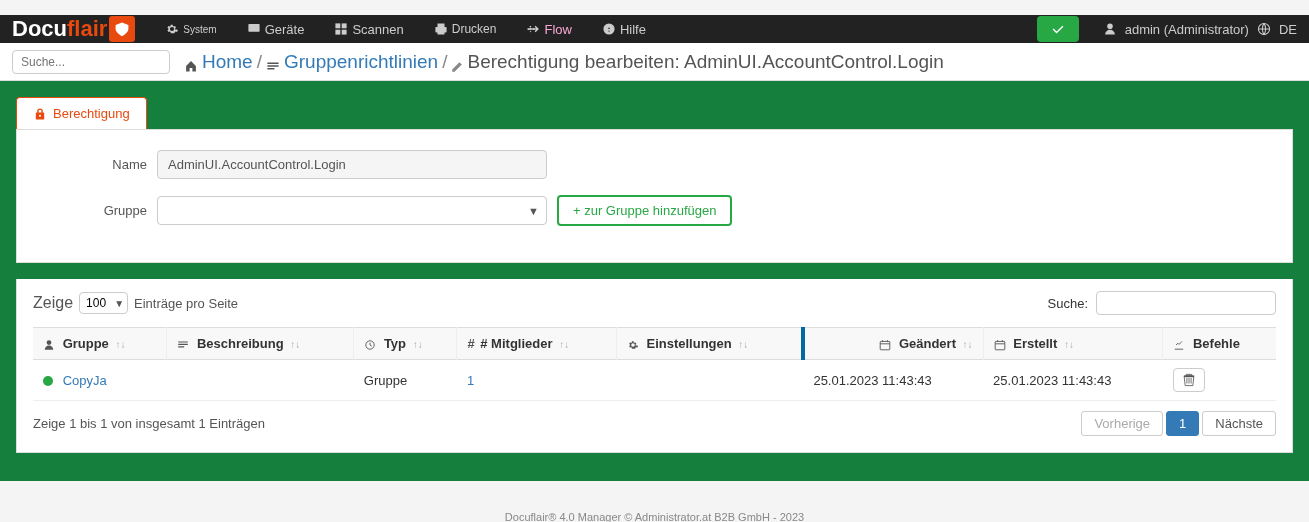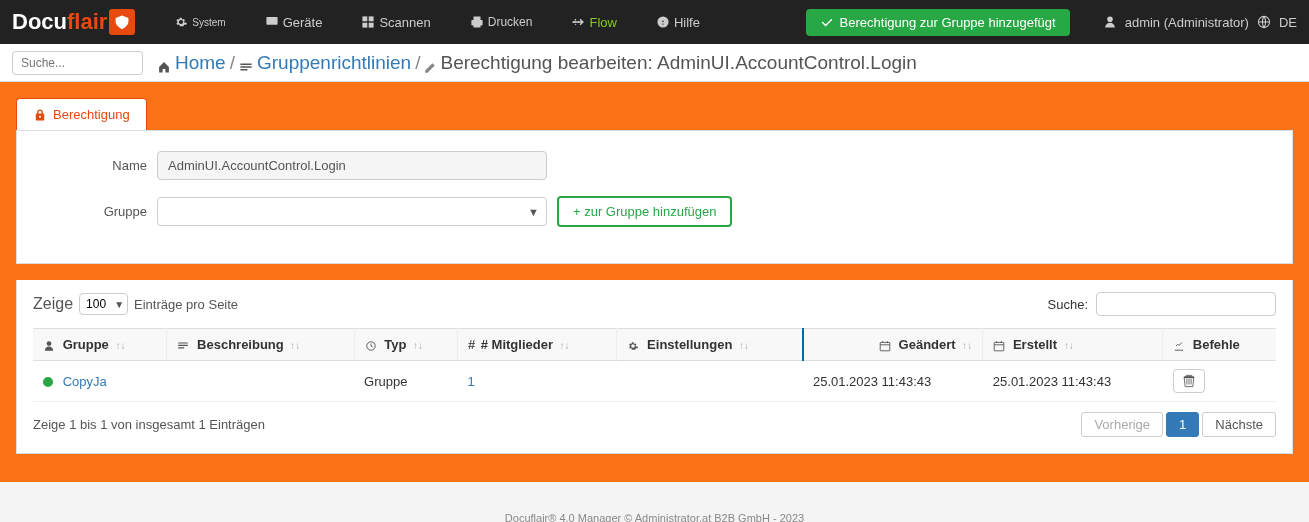--- a/index.html
+++ b/index.html
@@ -1,21 +1,21 @@
 <!DOCTYPE html>
 <html><head>
   <meta charset="utf-8">
   <style>
     * { box-sizing: border-box; margin: 0; padding: 0; }
     body { font-family: Arial, sans-serif; font-size: 13px; background: #f4f4f4; color: #333; min-width: 1309px; }
   </style>
 </head>
 <body>
 
-<nav style="background:#222;color:#ccc;display:flex;align-items:center;padding:0 12px;height:44px;gap:19px;">
+<nav style="background:#222;color:#ccc;display:flex;align-items:center;padding:0 12px;height:28px;gap:10px;margin-top:15px;">
 
   <div style="display:flex;align-items:center;margin-right:10px;cursor:pointer;">
     <span style="font-size:22px;font-weight:bold;color:#fff;font-family:Arial,sans-serif;">Docu</span>
     <span style="font-size:22px;font-weight:bold;color:#e8490f;font-family:Arial,sans-serif;">flair</span>
     <span style="width:26px;height:26px;background:#e8490f;border-radius:3px;display:inline-flex;align-items:center;justify-content:center;margin-left:2px;">
       <svg viewBox="0 0 20 20" width="16" height="16" fill="#fff">
           <path d="M10 2 L18 5 L18 10 C18 15 10 19 10 19 C10 19 2 15 2 10 L2 5 Z"></path>
         </svg>
     </span>
   </div>
@@ -45,78 +45,77 @@
     <span>Scannen</span>
   </div>
 
   <div style="display:flex;align-items:center;gap:4px;color:#ccc;padding:6px 10px;cursor:pointer;font-size:12px;">
     <svg width="14" height="14" viewBox="0 0 20 20" fill="#ccc">
         <path d="M5 7V2h10v5M5 15H3a1 1 0 01-1-1V8a1 1 0 011-1h14a1 1 0 011 1v6a1 1 0 01-1 1h-2M5 12h10v6H5z"></path>
       </svg>
     <span>Drucken</span>
   </div>
 
-  <div style="display:flex;align-items:center;gap:4px;color:#84cc16;padding:6px 10px;cursor:pointer;font-size:13px;">
+  <div style="display:flex;align-items:center;gap:4px;color:#f9a8d4;padding:6px 10px;cursor:pointer;font-size:13px;">
     <svg width="14" height="14" viewBox="0 0 20 20" fill="none" stroke="#ccc" stroke-width="2">
         <path d="M3 10h14M13 6l4 4-4 4"></path>
         <path d="M17 10H3M7 6L3 10l4 4" stroke-dasharray="2 3"></path>
       </svg>
     <span>Flow</span>
   </div>
 
   <div style="display:flex;align-items:center;gap:4px;color:#ccc;padding:6px 10px;cursor:pointer;font-size:13px;">
     <svg width="14" height="14" viewBox="0 0 20 20" fill="#ccc">
         <path d="M10 2a8 8 0 100 16A8 8 0 0010 2zm0 12a1 1 0 110-2 1 1 0 010 2zm1-4H9V9a1 1 0 112 0v1z"></path>
       </svg>
     <span>Hilfe</span>
   </div>
 
   <div style="flex:1;"></div>
 
   <button style="background:#28a745;color:#fff;border:none;padding:6px 14px;border-radius:4px;cursor:pointer;font-size:13px;display:flex;align-items:center;gap:6px;">
     <svg width="14" height="14" viewBox="0 0 20 20" fill="#fff">
         <path d="M3 10l5 5 9-9" stroke="#fff" stroke-width="2" fill="none"></path>
       </svg>
-    <span>Berechtigung zur Gruppe hinzugefügt</span>
   </button>
 
   <div style="display:flex;align-items:center;gap:8px;color:#ccc;font-size:13px;margin-left:14px;">
     <svg width="14" height="14" viewBox="0 0 20 20" fill="#ccc">
         <path d="M10 10a4 4 0 100-8 4 4 0 000 8zm-7 8a7 7 0 0114 0H3z"></path>
       </svg>
     <span>admin (Administrator)</span>
     <svg width="14" height="14" viewBox="0 0 20 20" fill="#ccc">
         <circle cx="10" cy="10" r="8" stroke="#ccc" stroke-width="1.5" fill="none"></circle>
         <path d="M10 2c-3 4-3 12 0 16M10 2c3 4 3 12 0 16M2 10h16" stroke="#ccc" stroke-width="1.5" fill="none"></path>
       </svg>
     <span>DE</span>
   </div>
 </nav>
 
 <div style="background:#fff;border-bottom:1px solid #ddd;display:flex;align-items:center;padding:0 12px;height:38px;gap:0;">
-  <input type="text" style="border: 1px solid rgb(204, 204, 204); border-radius: 4px; padding: 4px 8px; font-size: 12px; width: 131px; color: rgb(136, 136, 136); outline: none;" placeholder="Suche...">
+  <input type="text" style="border: 1px solid rgb(204, 204, 204); border-radius: 4px; padding: 4px 8px; font-size: 12px; width: 158px; color: rgb(136, 136, 136); outline: none;" placeholder="Suche...">
   <nav style="display:flex;align-items:flex-end;gap:4px;margin-left:14px;font-size:19px;color:#555;">
     <svg width="14" height="14" viewBox="0 0 20 20" fill="#555">
         <path d="M3 10L10 3l7 7v8h-5v-5H8v5H3z"></path>
       </svg>
     <a href="#" style="color:#337ab7;text-decoration:none;">Home</a>
     <span style="color:#888;">/</span>
     <svg width="14" height="14" viewBox="0 0 20 20" fill="#555">
         <path d="M2 5h16v2H2zm0 4h16v2H2zm0 4h10v2H2z"></path>
       </svg>
     <a href="#" style="color:#337ab7;text-decoration:none;">Gruppenrichtlinien</a>
     <span style="color:#888;">/</span>
     <svg width="12" height="12" viewBox="0 0 20 20" fill="#888">
         <path d="M14 2l4 4-12 12H2v-4L14 2z"></path>
       </svg>
     <span style="color:#555;">Berechtigung bearbeiten: AdminUI.AccountControl.Login</span>
   </nav>
 </div>
 
-<div style="padding:16px 16px 0 16px;background:#f97316;min-height:400px;">
+<div style="padding:16px 16px 0 16px;background:#15803d;min-height:400px;">
 
   <div style="border-bottom:1px solid #ddd;margin-bottom:0;">
     <div style="display:inline-flex;align-items:center;gap:6px;padding:8px 16px;border:1px solid #e8490f;border-bottom:none;border-radius:4px 4px 0 0;background:#fff;cursor:pointer;font-size:13px;color:#e8490f;">
       <svg width="14" height="14" viewBox="0 0 20 20" fill="#e8490f">
           <path d="M10 2a4 4 0 00-4 4v2H5a1 1 0 00-1 1v8a1 1 0 001 1h10a1 1 0 001-1V9a1 1 0 00-1-1h-1V6a4 4 0 00-4-4zm0 2a2 2 0 012 2v2H8V6a2 2 0 012-2zm0 7a1.5 1.5 0 110 3 1.5 1.5 0 010-3z"></path>
         </svg>
       <span>Berechtigung</span>
     </div>
   </div>
 
@@ -178,21 +177,21 @@
                 <path d="M10 6v4l3 2" stroke="#555" stroke-width="1.5" fill="none"></path>
               </svg>
             <span>Typ</span>
             <span style="color:#aaa;font-size:10px;margin-left:3px;">↑↓</span>
           </th>
           <th style="padding:8px 10px;text-align:left;font-weight:bold;color:#333;white-space:nowrap;border-right:1px solid #eee;cursor:pointer;">
             <span style="margin-right:2px;color:#555;">#</span>
             <span># Mitglieder</span>
             <span style="color:#aaa;font-size:10px;margin-left:3px;">↑↓</span>
           </th>
-          <th style="padding:8px 10px;text-align:left;font-weight:bold;color:#333;white-space:nowrap;border-right:2px solid #0369a1;cursor:pointer;">
+          <th style="padding:8px 10px;text-align:left;font-weight:bold;color:#333;white-space:nowrap;border-right:4px solid #0369a1;cursor:pointer;">
             <svg width="12" height="12" viewBox="0 0 20 20" fill="#555" style="margin-right:4px;vertical-align:middle;">
                 <path d="M10 13a3 3 0 100-6 3 3 0 000 6zm7.1-2.3l1.4 1.1-1.4 2.5-1.7-.7c-.4.3-.8.5-1.3.7l-.3 1.8H8.2l-.3-1.8c-.5-.2-.9-.4-1.3-.7l-1.7.7-1.4-2.5 1.4-1.1c0-.5 0-.9 0-1.4L3.5 8.2l1.4-2.5 1.7.7c.4-.3.8-.5 1.3-.7l.3-1.8h2.8l.3 1.8c.5.2.9.4 1.3.7l1.7-.7 1.4 2.5-1.4 1.1c0 .5 0 .9 0 1.4z"></path>
               </svg>
             <span>Einstellungen</span>
             <span style="color:#aaa;font-size:10px;margin-left:3px;">↑↓</span>
           </th>
           <th style="padding:8px 10px;text-align:right;font-weight:bold;color:#333;white-space:nowrap;border-right:1px solid #eee;cursor:pointer;">
             <svg width="12" height="12" viewBox="0 0 20 20" fill="#555" style="margin-right:4px;vertical-align:middle;">
                 <rect x="2" y="4" width="16" height="14" rx="1" stroke="#555" stroke-width="1.5" fill="none"></rect>
                 <path d="M6 2v3M14 2v3M2 8h16" stroke="#555" stroke-width="1.5"></path>

